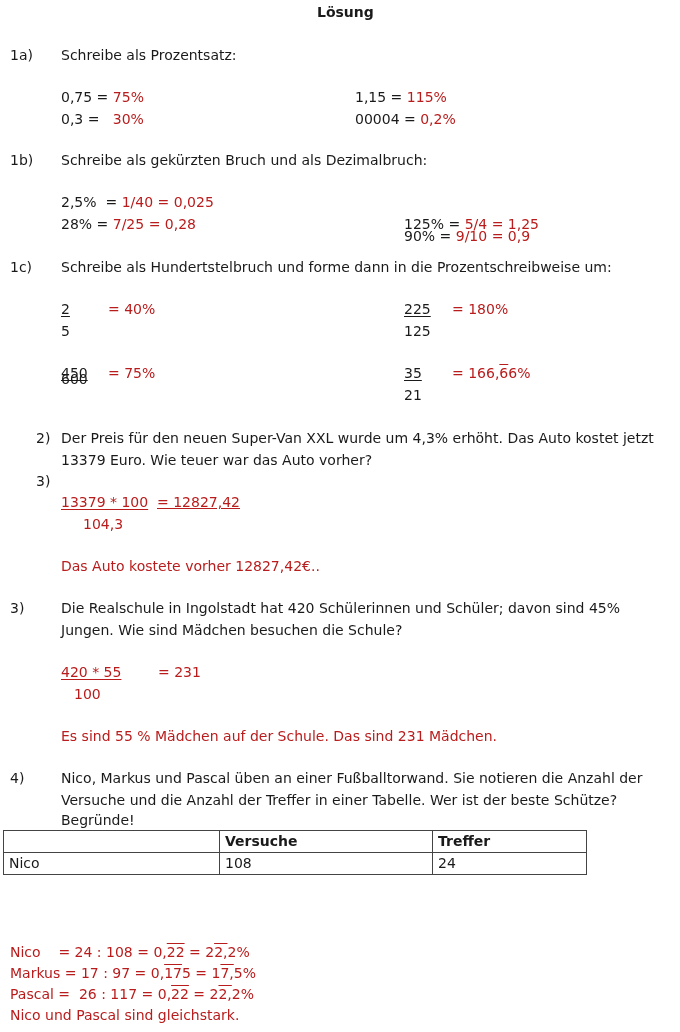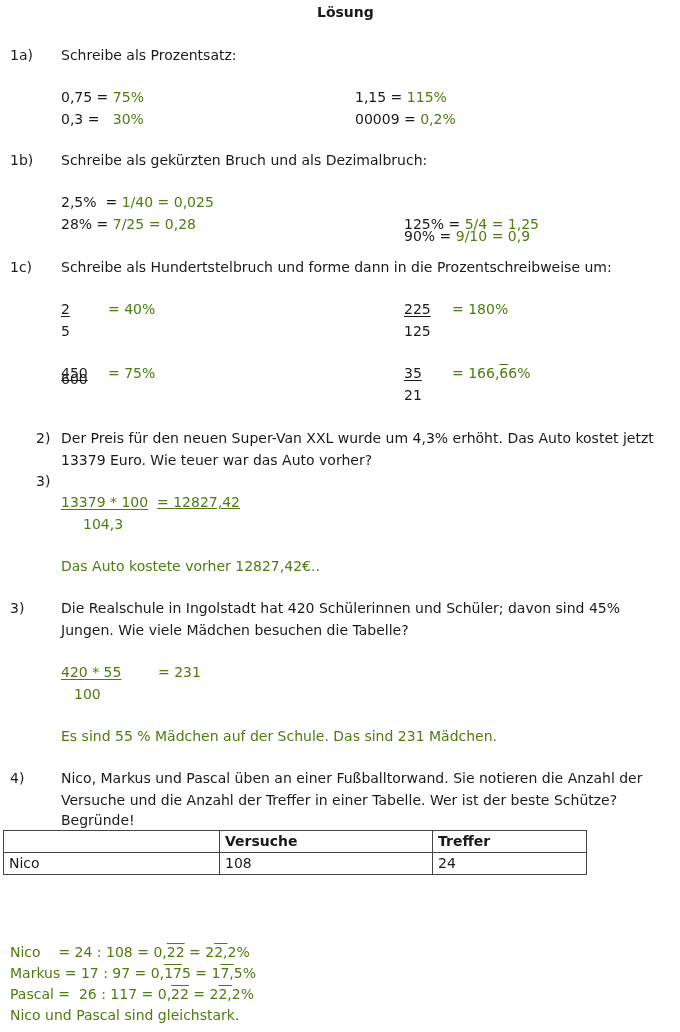--- a/index.html
+++ b/index.html
@@ -10,21 +10,21 @@
     body {
       width: 680px;
       height: 1032px;
       position: relative;
       overflow: hidden;
       font-family: "DejaVu Sans", sans-serif;
       font-size: 14px;
       color: #1a1a1a;
     }
     .abs { position: absolute; white-space: nowrap; line-height: 22px; }
-    .red { color: #4d7c0f; }
+    .red { color: #b91c1c; }
     .ul { text-decoration: underline; text-underline-offset: 2px; }
     .ol { text-decoration: overline; }
     .title { font-weight: bold; font-size: 14px; }
     table.shots {
       position: absolute;
       left: 3px;
       top: 830px;
       width: 584px;
       border-collapse: collapse;
       font-size: 14px;
@@ -50,21 +50,21 @@
 </head>
 <body>
 
 <div class="abs title" style="left:317px; top:1px;">Lösung</div>
 
 <div class="abs" style="left:10px; top:44px;">1a)</div>
 <div class="abs" style="left:61px; top:44px;">Schreibe als Prozentsatz:</div>
 <div class="abs" style="left:61px; top:86px;"><span>0,75 = </span><span class="red">75%</span></div>
 <div class="abs" style="left:61px; top:108px;"><span style="white-space:pre">0,3 =   </span><span class="red">30%</span></div>
 <div class="abs" style="left:355px; top:86px;"><span>1,15 = </span><span class="red">115%</span></div>
-<div class="abs" style="left:355px; top:108px;"><span>00009 = </span><span class="red">0,2%</span></div>
+<div class="abs" style="left:355px; top:108px;"><span>00004 = </span><span class="red">0,2%</span></div>
 
 <div class="abs" style="left:10px; top:149px;">1b)</div>
 <div class="abs" style="left:61px; top:149px;">Schreibe als gekürzten Bruch und als Dezimalbruch:</div>
 <div class="abs" style="left:61px; top:191px;"><span style="white-space:pre">2,5%  = </span><span class="red">1/40 = 0,025</span></div>
 <div class="abs" style="left:61px; top:213px;"><span>28% = </span><span class="red">7/25 = 0,28</span></div>
 <div class="abs" style="left:404px; top:191px;margin-top:34px;"><span>90% = </span><span class="red">9/10 = 0,9</span></div>
 <div class="abs" style="left:404px; top:213px;"><span>125% = </span><span class="red">5/4 = 1,25</span></div>
 
 <div class="abs" style="left:10px; top:256px;">1c)</div>
 <div class="abs" style="left:61px; top:256px;">Schreibe als Hundertstelbruch und forme dann in die Prozentschreibweise um:</div>
@@ -89,21 +89,21 @@
 <div class="abs" style="left:61px; top:427px;">Der Preis für den neuen Super-Van XXL wurde um 4,3% erhöht. Das Auto kostet jetzt</div>
 <div class="abs" style="left:61px; top:449px;">13379 Euro. Wie teuer war das Auto vorher?</div>
 <div class="abs" style="left:36px; top:470px;">3)</div>
 <div class="abs red ul" style="left:61px; top:491px;">13379 * 100</div>
 <div class="abs red" style="left:157px; top:491px;text-decoration:underline;">= 12827,42</div>
 <div class="abs red" style="left:83px; top:513px;">104,3</div>
 <div class="abs red" style="left:61px; top:555px;">Das Auto kostete  vorher 12827,42€..</div>
 
 <div class="abs" style="left:10px; top:597px;">3)</div>
 <div class="abs" style="left:61px; top:597px;">Die Realschule in Ingolstadt hat 420 Schülerinnen und Schüler; davon sind 45%</div>
-<div class="abs" style="left:61px; top:619px;">Jungen. Wie viele Mädchen besuchen die Tabelle?</div>
+<div class="abs" style="left:61px; top:619px;">Jungen. Wie sind Mädchen besuchen die Schule?</div>
 <div class="abs red ul" style="left:61px; top:661px;">420 * 55</div>
 <div class="abs red" style="left:158px; top:661px;">= 231</div>
 <div class="abs red" style="left:74px; top:683px;">100</div>
 <div class="abs red" style="left:61px; top:725px;">Es sind 55 % Mädchen auf der Schule. Das sind 231 Mädchen.</div>
 
 <div class="abs" style="left:10px; top:767px;">4)</div>
 <div class="abs" style="left:61px; top:767px;">Nico, Markus und Pascal üben an einer Fußballtorwand. Sie notieren die Anzahl der</div>
 <div class="abs" style="left:61px; top:789px;">Versuche und die Anzahl der Treffer in einer Tabelle. Wer ist der beste Schütze?</div>
 <div class="abs" style="left:61px; top:809px;">Begründe!</div>
 

